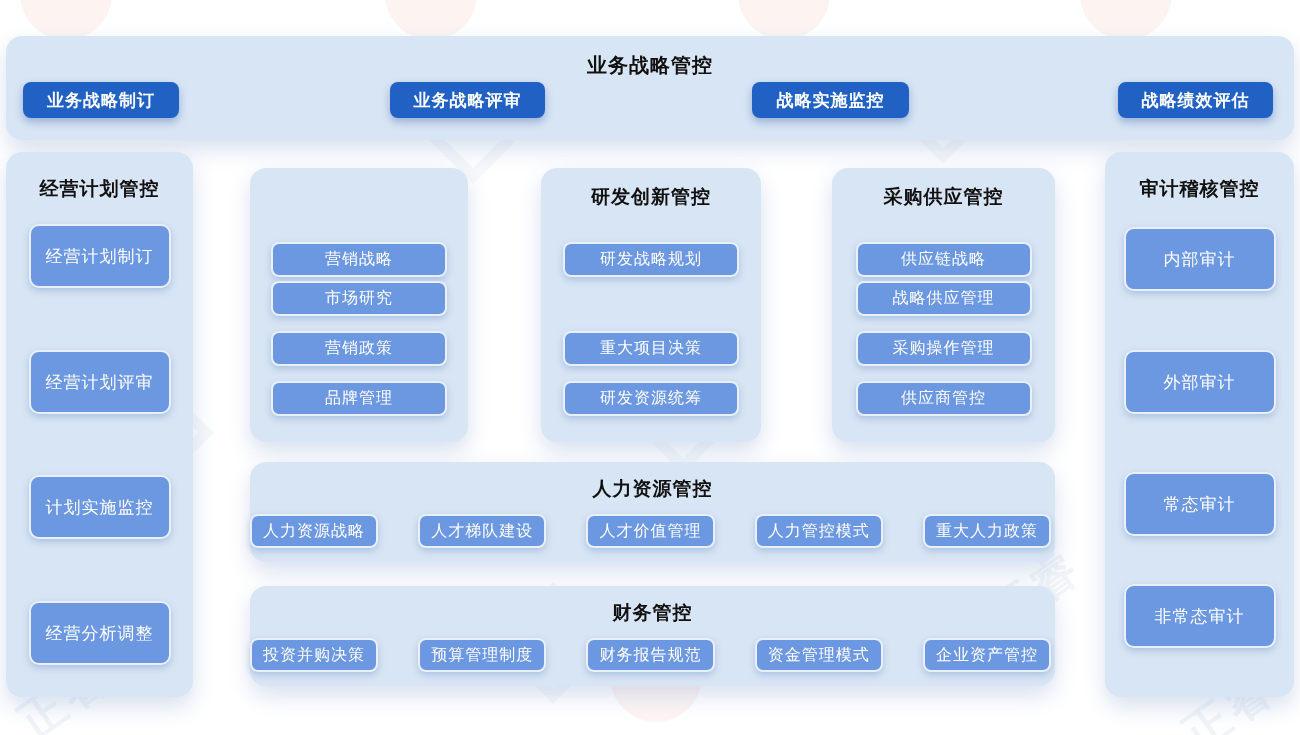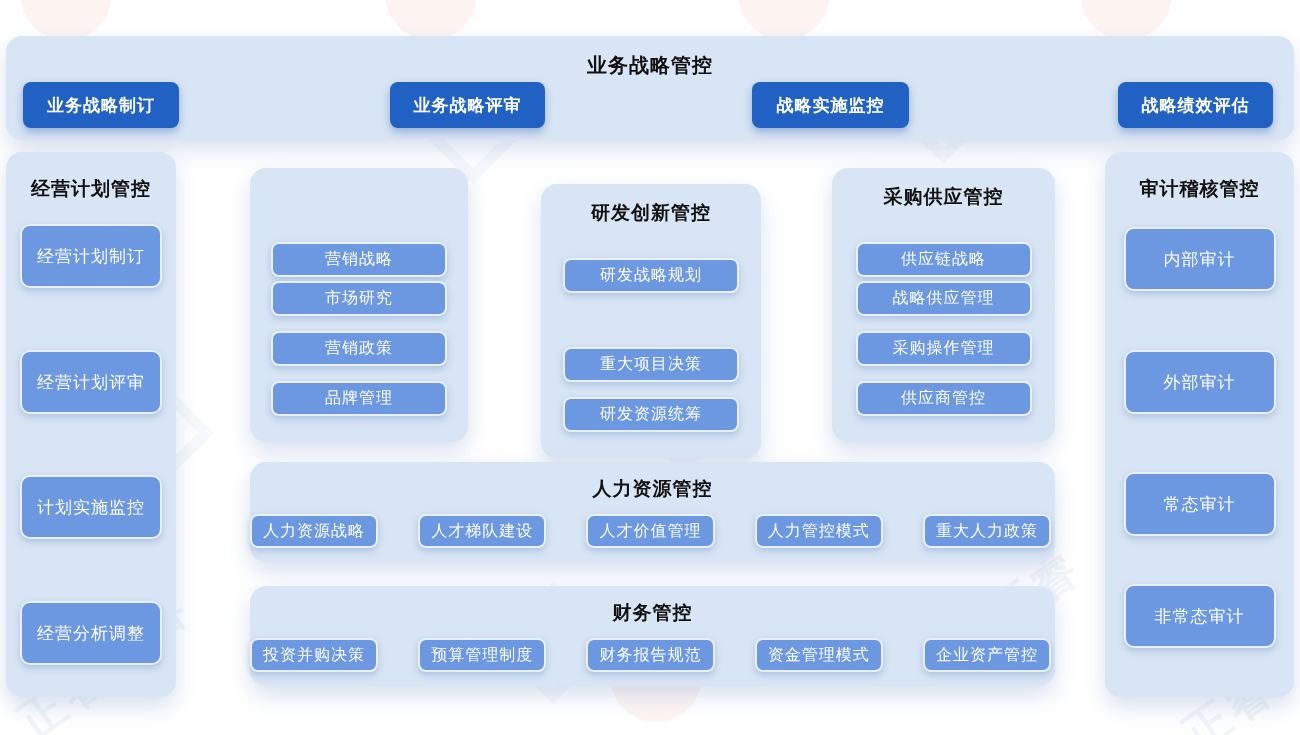--- a/index.html
+++ b/index.html
@@ -7,40 +7,40 @@
 
   
   .panel{position:absolute;background:#d8e5f4;border-radius:16px;
          box-shadow:0 10px 22px rgba(140,165,205,0.33);}
   .panel-title{position:absolute;left:0;right:0;text-align:center;margin:0;
                font-weight:bold;color:#111;letter-spacing:1px;}
 
   .top-banner{left:6px;top:36px;width:1288px;height:104px;}
   .top-banner .panel-title{top:16px;font-size:20px;}
 
-  .left-panel{left:6px;top:152px;width:170px;height:545px;}
+  .left-panel{left:6px;top:152px;width:187px;height:545px;}
   .right-panel{left:1105px;top:152px;width:189px;height:545px;}
   .left-panel .panel-title,.right-panel .panel-title{top:24px;font-size:19px;}
 
   .mid-panel{top:168px;height:274px;}
   .mp-0{left:250px;width:218px;}
-  .mp-1{left:541px;width:220px;margin-top:16px;}
+  .mp-1{left:541px;width:220px;}
   .mp-2{left:832px;width:223px;}
   .mid-panel .panel-title{top:16px;font-size:19px;}
 
   .row-panel{left:250px;width:805px;height:100px;}
   .hr-panel{top:462px;}
   .fin-panel{top:586px;}
   .row-panel .panel-title{top:14px;font-size:19px;}
 
   
   .btn{display:flex;align-items:center;justify-content:center;color:#ffffff;
        white-space:nowrap;box-sizing:border-box;}
 
-  .btn-dark{position:absolute;top:46px;height:46px;background:#2161c4;border-radius:8px;
+  .btn-dark{position:absolute;top:46px;height:36px;background:#2161c4;border-radius:8px;
             font-size:17px;font-weight:bold;letter-spacing:1px;
             box-shadow:0 4px 9px rgba(25,75,160,0.35);}
   .tb-0{left:17px;width:156px;}
   .tb-1{left:384px;width:155px;font-family:Liberation Serif, serif;}
   .tb-2{left:746px;width:157px;}
   .tb-3{left:1112px;width:155px;}
 
   .btn-item{background:#6c98e1;border:2px solid rgba(255,255,255,0.85);
             box-shadow:0 3px 7px rgba(90,130,190,0.35);}
 

